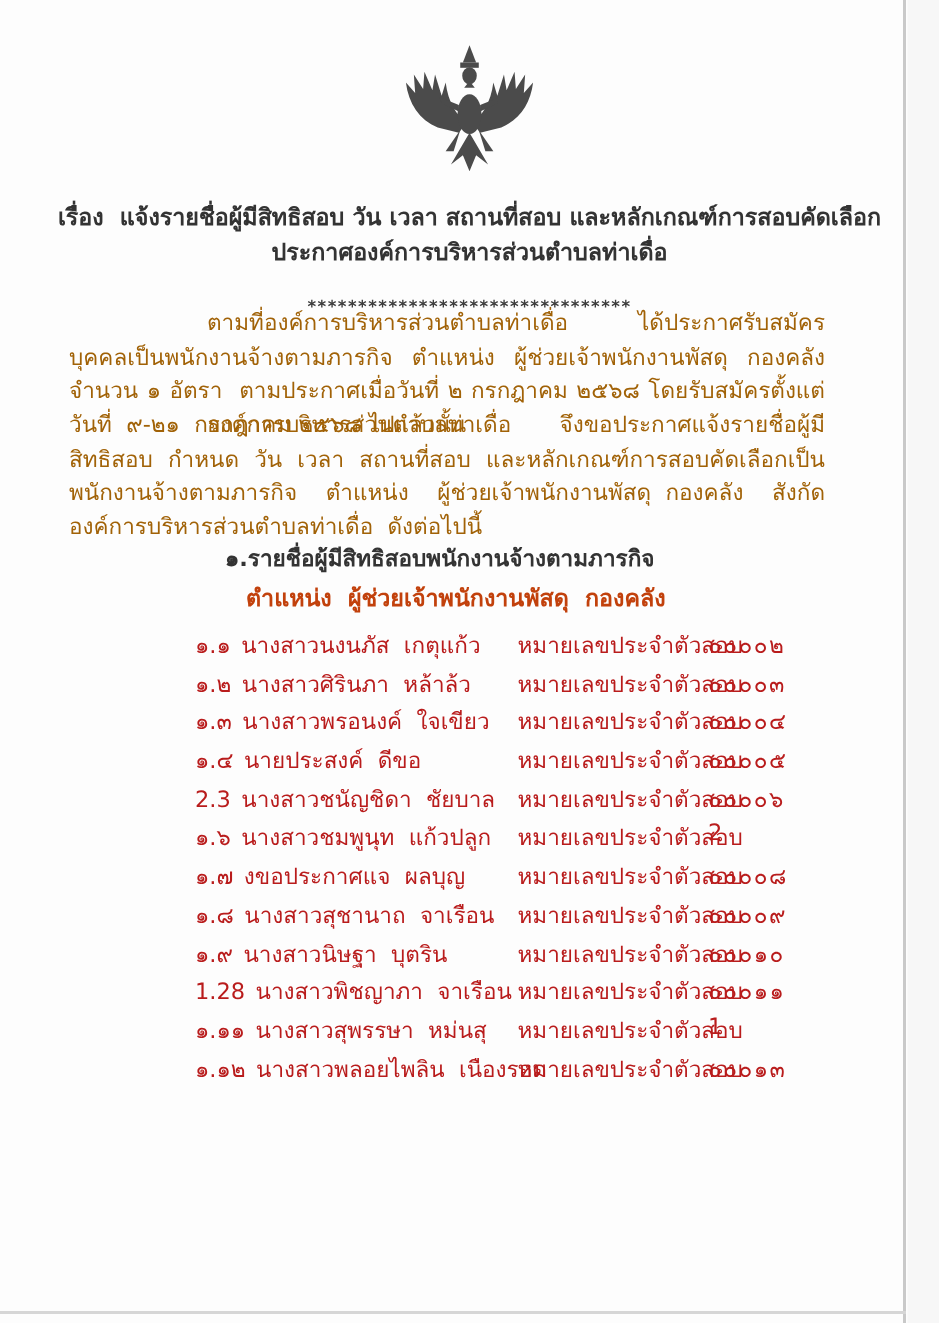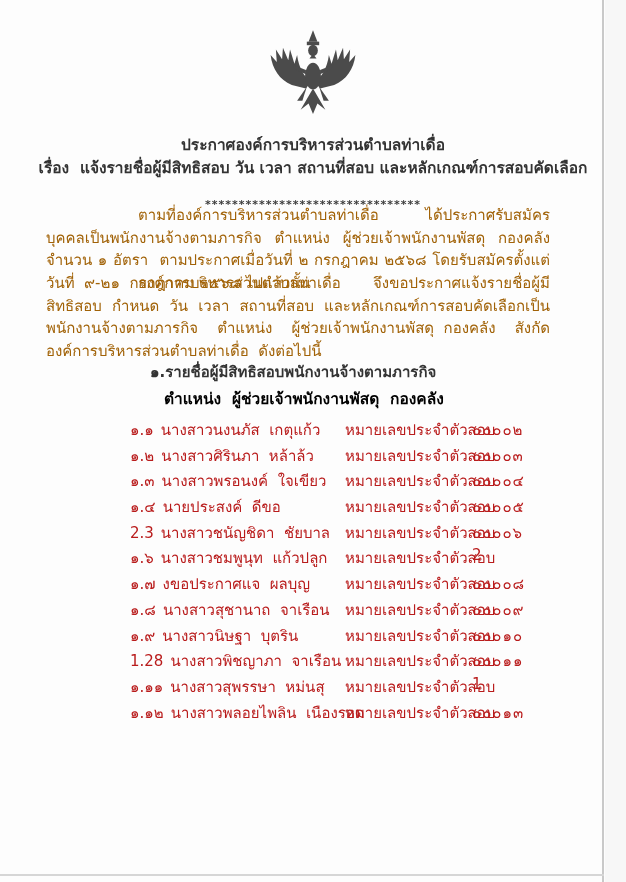--- a/index.html
+++ b/index.html
@@ -26,21 +26,21 @@
     font-size:11px;letter-spacing:1px;color:#3d3d3d;font-weight:bold;}
 
   
   .para{position:absolute;left:46px;width:504px;font-size:15px;line-height:22.5px;
     text-align:justify;text-indent:92px;color:#a16207;}
   .para1{top:204px;}
   .para2{top:272px;}
 
   
   .sec-heading{position:absolute;left:150px;top:360px;font-weight:bold;font-size:15px;color:#333;}
-  .sec-sub{position:absolute;left:164px;top:386px;font-weight:bold;font-size:15.5px;color:#000000;}
+  .sec-sub{position:absolute;left:164px;top:386px;font-weight:bold;font-size:15.5px;color:#c2410c;}
 
   
   .roster{position:absolute;left:130px;top:418px;width:440px;font-size:15px;color:#b91c1c;}
   .row{position:relative;height:25.7px;}
   .c-no{display:inline-block;margin-right:7px;}
   .c-label{position:absolute;left:215px;top:0;}
   .c-val{position:absolute;left:342px;top:0;letter-spacing:1px;}
 </style>
 </head>
 <body>
@@ -68,22 +68,22 @@
     <ellipse cx="60" cy="54" rx="9" ry="15"></ellipse>
 
     <path d="M60,68 L46,92 L55,85 L60,97 L65,85 L74,92 Z"></path>
 
     <path d="M53,66 L42,82 L48,82 Z"></path>
     <path d="M67,66 L78,82 L72,82 Z"></path>
   </svg>
 </div>
 
 <div class="title-block">
+  <div class="txt">เรื่อง  แจ้งรายชื่อผู้มีสิทธิสอบ วัน เวลา สถานที่สอบ และหลักเกณฑ์การสอบคัดเลือก</div>
   <div class="txt">ประกาศองค์การบริหารส่วนตำบลท่าเดื่อ</div>
-  <div class="txt">เรื่อง  แจ้งรายชื่อผู้มีสิทธิสอบ วัน เวลา สถานที่สอบ และหลักเกณฑ์การสอบคัดเลือก</div>
 </div>
 <div class="divider txt">********************************</div>
 
 <div class="para para1 txt">ตามที่องค์การบริหารส่วนตำบลท่าเดื่อ  ได้ประกาศรับสมัครบุคคลเป็นพนักงานจ้างตามภารกิจ  ตำแหน่ง  ผู้ช่วยเจ้าพนักงานพัสดุ  กองคลัง  จำนวน ๑ อัตรา  ตามประกาศเมื่อวันที่ ๒ กรกฎาคม ๒๕๖๘ โดยรับสมัครตั้งแต่วันที่  ๙-๒๑  กรกฎาคม ๒๕๖๘ ไปแล้วนั้น</div>
 <div class="para para2 txt">องค์การบริหารส่วนตำบลท่าเดื่อ  จึงขอประกาศแจ้งรายชื่อผู้มีสิทธิสอบ กำหนด วัน เวลา สถานที่สอบ และหลักเกณฑ์การสอบคัดเลือกเป็นพนักงานจ้างตามภารกิจ  ตำแหน่ง  ผู้ช่วยเจ้าพนักงานพัสดุ กองคลัง  สังกัดองค์การบริหารส่วนตำบลท่าเดื่อ  ดังต่อไปนี้</div>
 
 <div class="sec-heading txt">๑.รายชื่อผู้มีสิทธิสอบพนักงานจ้างตามภารกิจ</div>
 <div class="sec-sub txt">ตำแหน่ง  ผู้ช่วยเจ้าพนักงานพัสดุ  กองคลัง</div>
 
 <div class="roster">

